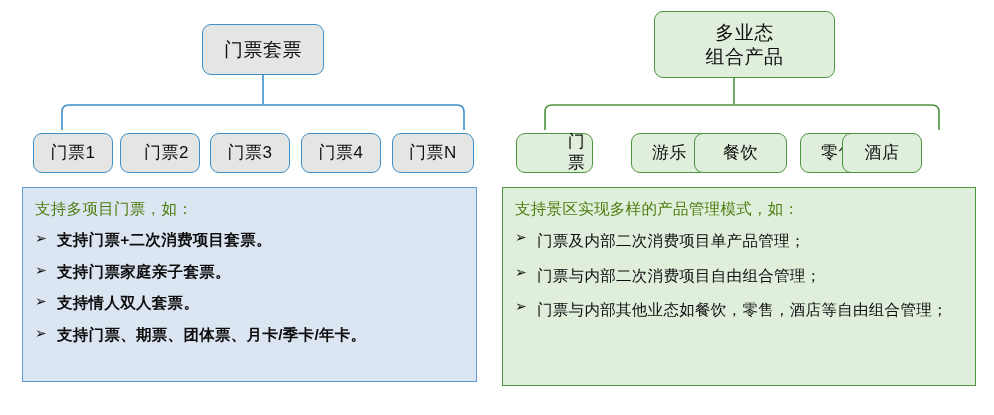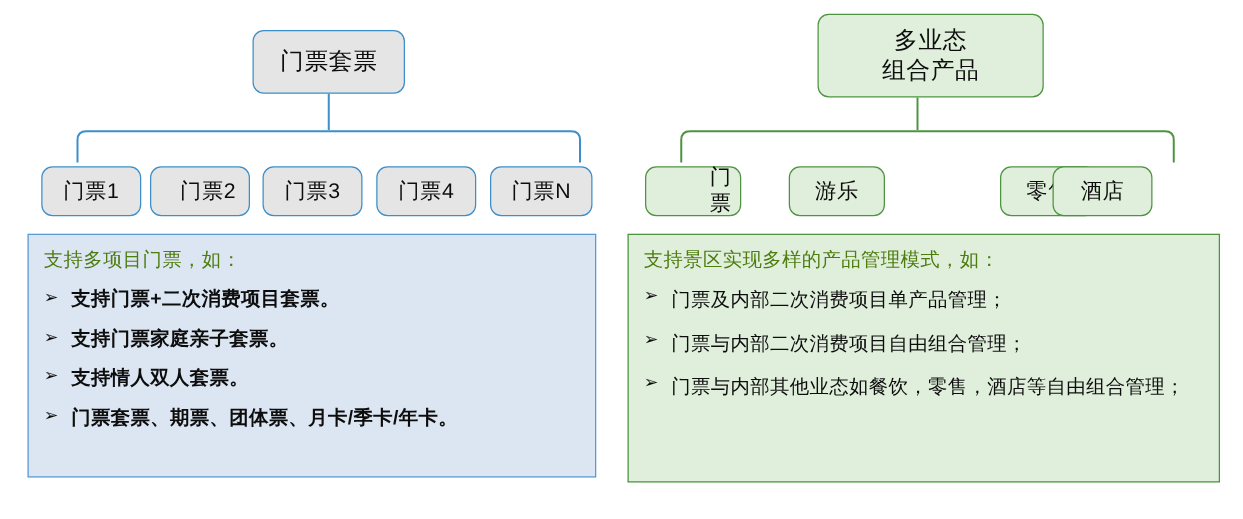--- a/index.html
+++ b/index.html
@@ -172,30 +172,31 @@
       <li class="bullet-item">
         <span class="bullet-marker">➢</span>
         <span class="bullet-text">支持门票家庭亲子套票。</span>
       </li>
       <li class="bullet-item">
         <span class="bullet-marker">➢</span>
         <span class="bullet-text">支持情人双人套票。</span>
       </li>
       <li class="bullet-item">
         <span class="bullet-marker">➢</span>
-        <span class="bullet-text">门票套票、期票、团体票、月卡/季卡/年卡。</span>
+        <span class="bullet-text">支持门票、期票、团体票、月卡/季卡/年卡。</span>
       </li>
     </ul>
   </div>
 
   <div class="node green-node root-green">多业态
 组合产品</div>
 
   <div class="node green-node child child-green" style="left:516px; width:77px;padding-left:44px;">门票</div>
   <div class="node green-node child child-green" style="left:604px; width:77px;margin-left:27px;">游乐</div>
+  <div class="node green-node child child-green" style="left:694px; width:93px;">餐饮</div>
   <div class="node green-node child child-green" style="left:800px; width:77px;">零售</div>
   <div class="node green-node child child-green" style="left:842px; width:80px;">酒店</div>
 
   <div class="panel panel-green">
     <p class="panel-heading">支持景区实现多样的产品管理模式，如：</p>
     <ul class="bullet-list">
       <li class="bullet-item">
         <span class="bullet-marker">➢</span>
         <span class="bullet-text">门票及内部二次消费项目单产品管理；</span>
       </li>

